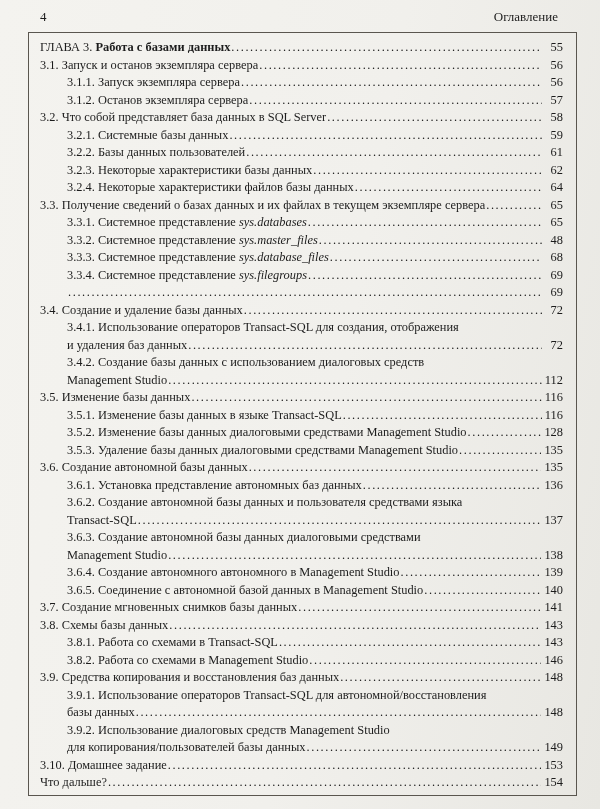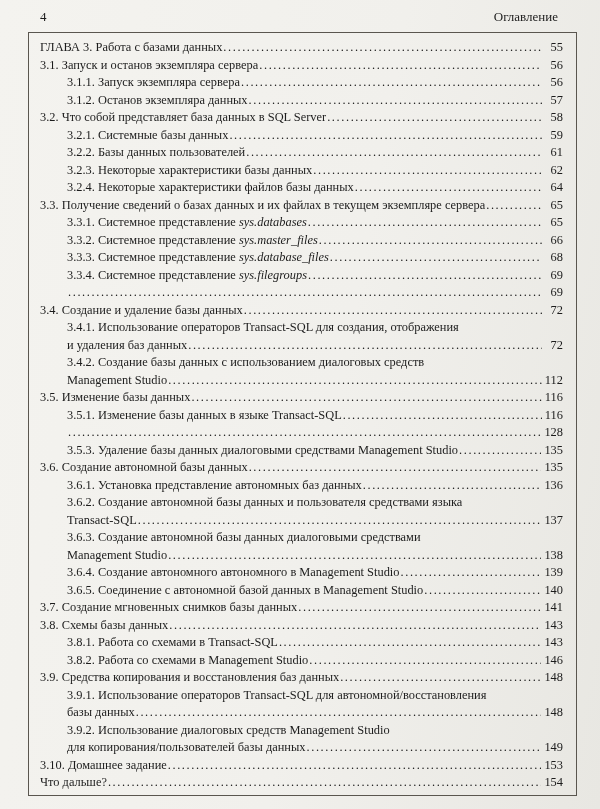--- a/index.html
+++ b/index.html
@@ -45,21 +45,21 @@
   }
   .line.last { display: flex; align-items: baseline; }
   .txt { white-space: pre; flex: 0 0 auto; }
   .dots { flex: 1 1 0; min-width: 10px; overflow: hidden; margin: 0 1px; white-space: nowrap; }
   .dots::before {
     content: "......................................................................................................................................................";
     letter-spacing: 1.6px;
   }
   .pg { flex: 0 0 auto; min-width: 20px; text-align: right; padding-left: 2px; }
   .i { font-style: italic; }
-  .b { font-weight: normal; }
+  .b { font-weight: bold; }
   .entry.chapter .dots, .entry.chapter .pg { font-weight: normal; }
 </style>
 </head>
 <body>
 
 <div class="page">
   <div class="header">
     <span>4</span>
     <span>Оглавление</span>
   </div>
@@ -81,21 +81,21 @@
         </div>
         <div class="entry lvl2">
           <div class="line last">
             <span class="txt"><span>3.1.1. Запуск экземпляра сервера</span></span>
             <span class="dots"></span>
             <span class="pg">56</span>
           </div>
         </div>
         <div class="entry lvl2">
           <div class="line last">
-            <span class="txt"><span>3.1.2. Останов экземпляра данных</span></span>
+            <span class="txt"><span>3.1.2. Останов экземпляра сервера</span></span>
             <span class="dots"></span>
             <span class="pg">57</span>
           </div>
         </div>
         <div class="entry lvl1">
           <div class="line last">
             <span class="txt"><span>3.2. Что собой представляет база данных в SQL Server</span></span>
             <span class="dots"></span>
             <span class="pg">58</span>
           </div>
@@ -139,21 +139,21 @@
           <div class="line last">
             <span class="txt"><span>3.3.1. Системное представление </span><span class="i">sys.databases</span></span>
             <span class="dots"></span>
             <span class="pg">65</span>
           </div>
         </div>
         <div class="entry lvl2">
           <div class="line last">
             <span class="txt"><span>3.3.2. Системное представление </span><span class="i">sys.master_files</span></span>
             <span class="dots"></span>
-            <span class="pg">66</span>
+            <span class="pg">48</span>
           </div>
         </div>
         <div class="entry lvl2">
           <div class="line last">
             <span class="txt"><span>3.3.3. Системное представление </span><span class="i">sys.database_files</span></span>
             <span class="dots"></span>
             <span class="pg">68</span>
           </div>
         </div>
         <div class="entry lvl2">
@@ -201,20 +201,21 @@
         </div>
         <div class="entry lvl2">
           <div class="line last">
             <span class="txt"><span>3.5.1. Изменение базы данных в языке Transact-SQL</span></span>
             <span class="dots"></span>
             <span class="pg">116</span>
           </div>
         </div>
         <div class="entry lvl2">
           <div class="line last">
+            <span class="txt"><span>3.5.2. Изменение базы данных диалоговыми средствами Management Studio</span></span>
             <span class="dots"></span>
             <span class="pg">128</span>
           </div>
         </div>
         <div class="entry lvl2">
           <div class="line last">
             <span class="txt"><span>3.5.3. Удаление базы данных диалоговыми средствами Management Studio</span></span>
             <span class="dots"></span>
             <span class="pg">135</span>
           </div>

